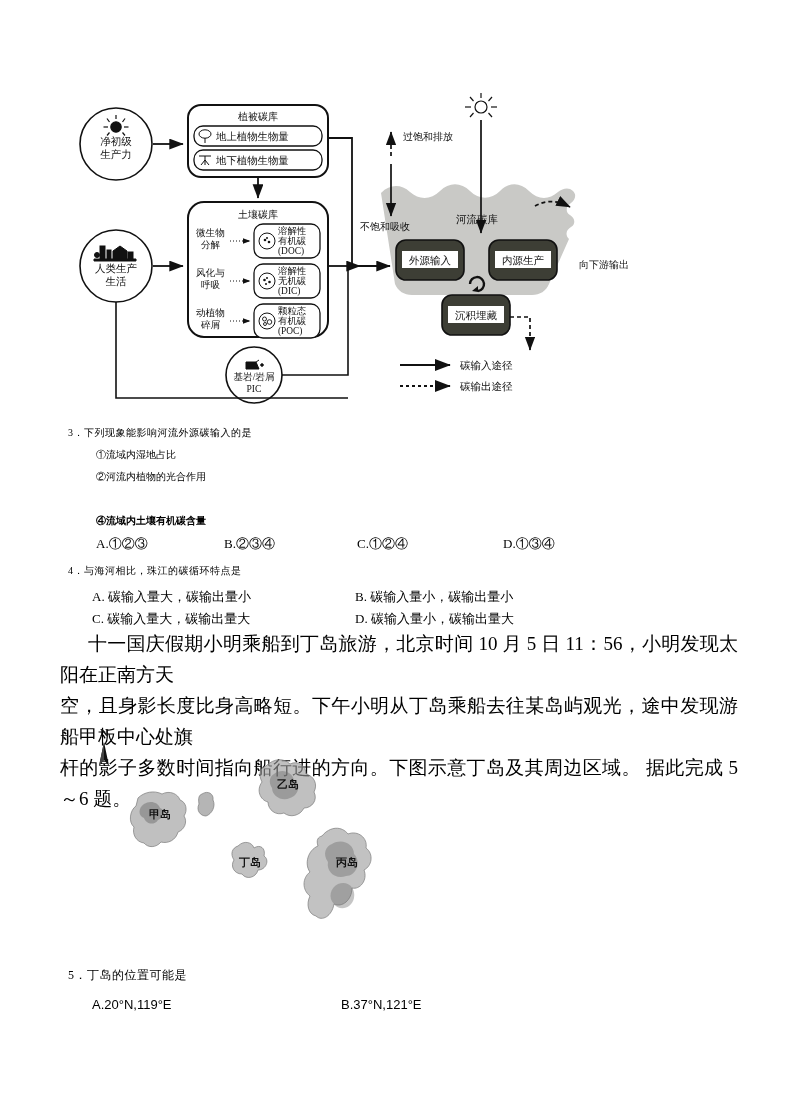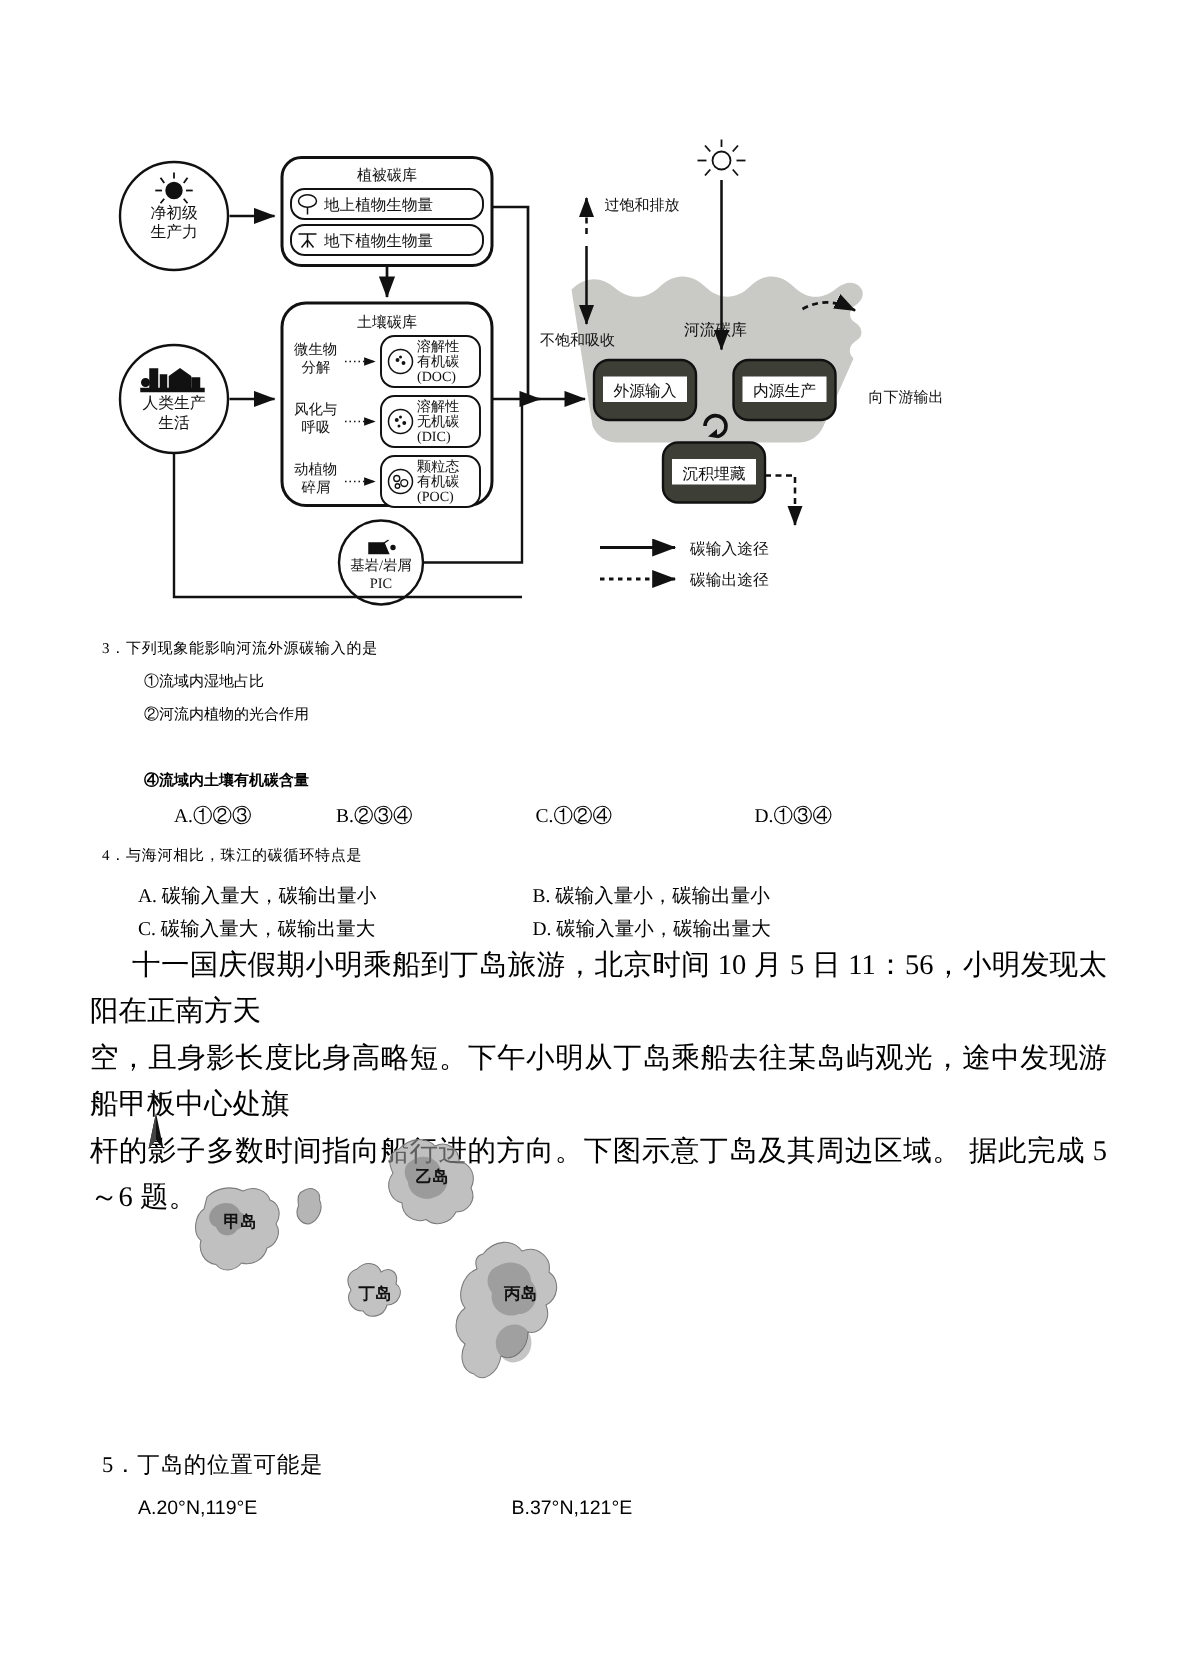--- a/index.html
+++ b/index.html
@@ -250,21 +250,21 @@
       </g>
     </svg>
   </div>
 
   <div class="qline qnum" style="left:68px;top:425px;">
     <span>3</span><span>．</span><span>下列现象能影响河流外源碳输入的是</span>
   </div>
   <div class="qline" style="left:96px;top:447px;">①流域内湿地占比</div>
   <div class="qline" style="left:96px;top:469px;">②河流内植物的光合作用</div>
   <div class="qline" style="left:96px;top:513px;font-weight:bold;">④流域内土壤有机碳含量</div>
-  <div class="opt" style="left:96px;top:535px;margin-left:20px;">A.①②③</div>
+  <div class="opt" style="left:96px;top:535px;">A.①②③</div>
   <div class="opt" style="left:224px;top:535px;">B.②③④</div>
   <div class="opt" style="left:357px;top:535px;">C.①②④</div>
   <div class="opt" style="left:503px;top:535px;">D.①③④</div>
 
   <div class="qline qnum" style="left:68px;top:563px;">
     <span>4</span><span>．</span><span>与海河相比，珠江的碳循环特点是</span>
   </div>
   <div class="opt" style="left:92px;top:588px;">A. 碳输入量大，碳输出量小</div>
   <div class="opt" style="left:355px;top:588px;">B. 碳输入量小，碳输出量小</div>
   <div class="opt" style="left:92px;top:610px;">C. 碳输入量大，碳输出量大</div>
@@ -325,19 +325,19 @@
                  C244,146 248,132 258,128 C256,122 258,119 262,118 Z" fill="#9a9a9a" fill-opacity="0.6" stroke="#7a7a7a" stroke-width="0.7"></path>
         <path d="M272,126 C282,120 294,126 294,136 C302,144 296,158 286,158
                  C276,162 266,154 268,144 C262,136 266,128 272,126 Z" fill="#6e6e6e" fill-opacity="0.42" stroke="none"></path>
         <path d="M278,166 C288,162 296,170 294,180 C292,190 280,194 274,186
                  C268,180 270,170 278,166 Z" fill="#6e6e6e" fill-opacity="0.4" stroke="none"></path>
       </g>
       <text class="isl-label" x="287" y="148" text-anchor="middle">丙岛</text>
     </svg>
   </div>
 
-  <div class="qline qnum" style="left:68px;top:966px;font-size:15px;">
+  <div class="qline qnum" style="left:68px;top:966px;font-size:12px;">
     <span>5</span><span>．</span><span>丁岛的位置可能是</span>
   </div>
   <div class="opt" style="left:92px;top:997px;font-family:'Liberation Sans',sans-serif;">A.20°N,119°E</div>
   <div class="opt" style="left:341px;top:997px;font-family:'Liberation Sans',sans-serif;">B.37°N,121°E</div>
 
 </div>
 
 </body></html>

